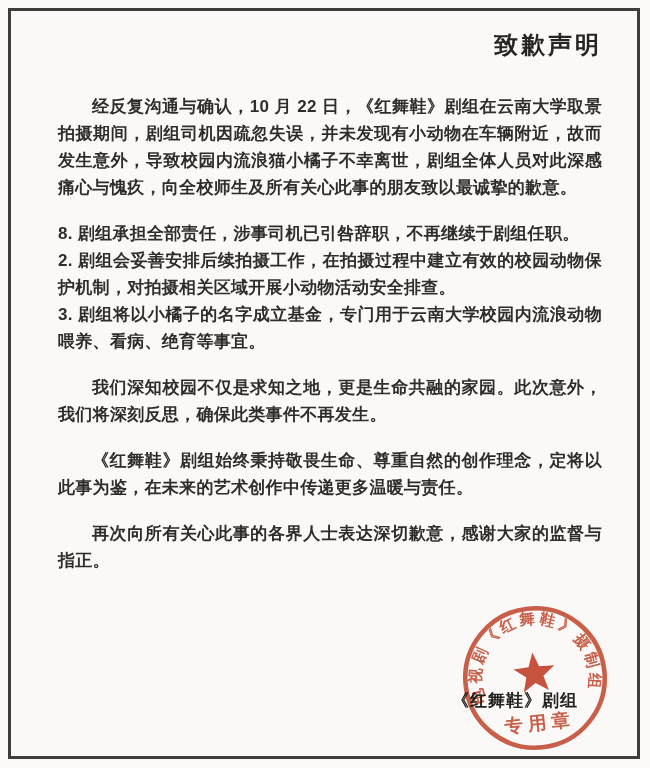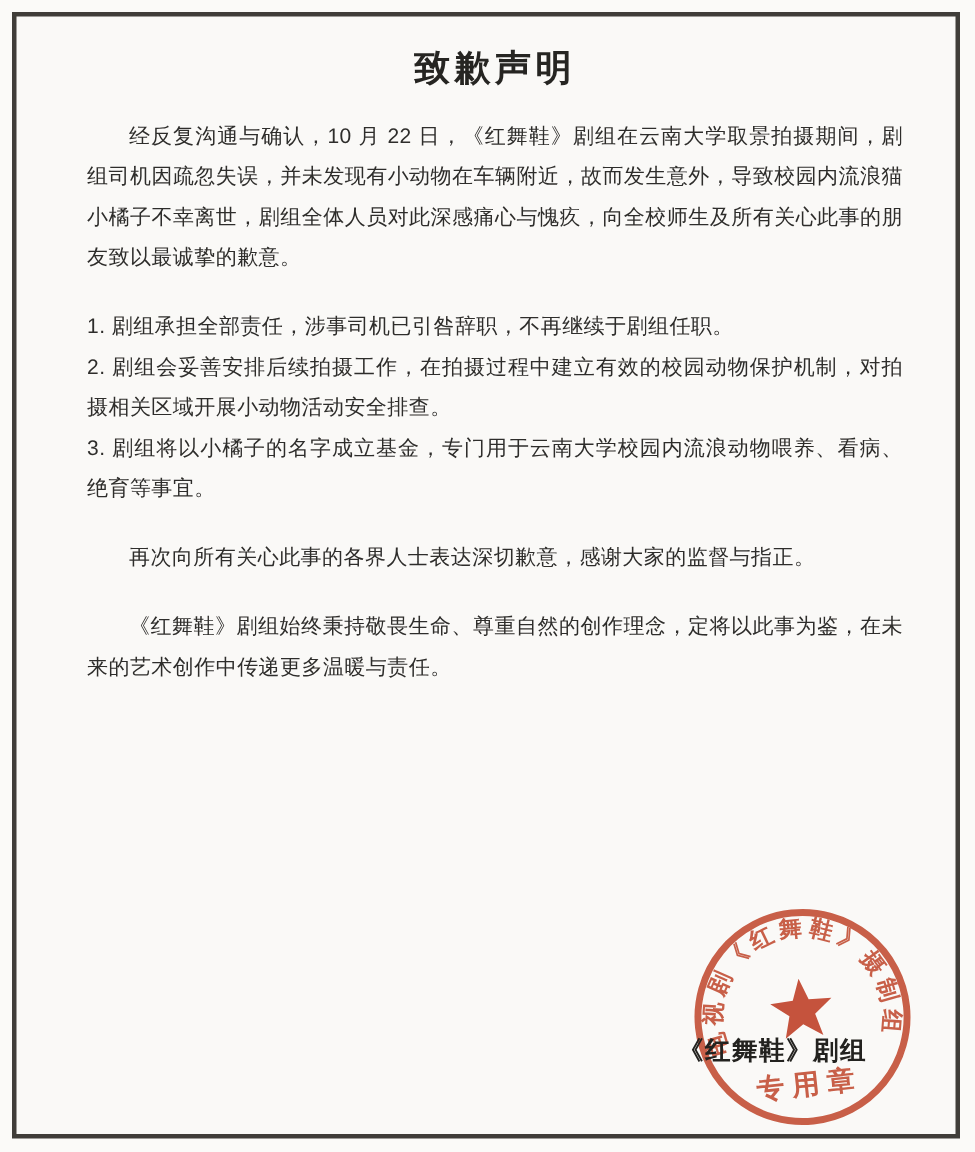--- a/index.html
+++ b/index.html
@@ -12,27 +12,27 @@
     position:absolute;left:8px;top:8px;right:10px;bottom:9px;
     border:3px solid #403d39;
     background:#faf9f7;
     box-sizing:border-box;
   }
   .content{
     position:absolute;left:58px;right:48px;top:19px;
     color:#2e2d2b;
   }
   .title{
-    text-align:center;
+    text-align:right;
     font-size:24px;font-weight:bold;letter-spacing:3px;
-    margin:10px 0 16px 0;color:#262522;
+    margin:10px 0 32px 0;color:#262522;
   }
   .para{
-    font-size:14px;line-height:27px;text-align:justify;
-    margin:0 0 19px 0;font-weight:400;
+    font-size:17px;line-height:27px;text-align:justify;
+    margin:0 0 19px 0;font-weight:700;
     letter-spacing:0.3px;
   }
   .indent{text-indent:2em;}
   .measures .para{margin:0;}
   .measures{margin:0 0 19px 0;}
   .sig-block{
     position:absolute;top:688px;right:72px;text-align:left;
     color:#23221f;z-index:3;
   }
   .sig-name{font-size:17px;font-weight:bold;line-height:25px;letter-spacing:1px;}
@@ -48,29 +48,30 @@
 
 <div class="frame"></div>
 
 <div class="content">
   <div class="title">致歉声明</div>
 
   <p class="para indent">经反复沟通与确认，10 月 22 日，《红舞鞋》剧组在云南大学取景拍摄期间，剧组司机因疏忽失误，并未发现有小动物在车辆附近，故而发生意外，导致校园内流浪猫小橘子不幸离世，剧组全体人员对此深感痛心与愧疚，向全校师生及所有关心此事的朋友致以最诚挚的歉意。</p>
 
 
   <div class="measures">
-    <p class="para">1. 剧组承担全部责任，涉事司机已引咎辞职，不再继续于剧组任职。</p>
+    <p class="para">8. 剧组承担全部责任，涉事司机已引咎辞职，不再继续于剧组任职。</p>
     <p class="para">2. 剧组会妥善安排后续拍摄工作，在拍摄过程中建立有效的校园动物保护机制，对拍摄相关区域开展小动物活动安全排查。</p>
     <p class="para">3. 剧组将以小橘子的名字成立基金，专门用于云南大学校园内流浪动物喂养、看病、绝育等事宜。</p>
   </div>
 
+  <p class="para indent">我们深知校园不仅是求知之地，更是生命共融的家园。此次意外，我们将深刻反思，确保此类事件不再发生。</p>
+
+  <p class="para indent">《红舞鞋》剧组始终秉持敬畏生命、尊重自然的创作理念，定将以此事为鉴，在未来的艺术创作中传递更多温暖与责任。</p>
 
   <p class="para indent">再次向所有关心此事的各界人士表达深切歉意，感谢大家的监督与指正。</p>
-
-  <p class="para indent">《红舞鞋》剧组始终秉持敬畏生命、尊重自然的创作理念，定将以此事为鉴，在未来的艺术创作中传递更多温暖与责任。</p>
 </div>
 
 <svg class="seal" viewBox="0 0 160 160" xmlns="http://www.w3.org/2000/svg">
 
   <circle cx="80" cy="80" r="68" fill="none" stroke-width="4.5" stroke="#c4523a"></circle>
 
   <polygon points="80,55 85.2,68.9 100,69.5 88.4,78.7 92.3,93 80,84.8 67.7,93 71.6,78.7 60,69.5 74.8,68.9" fill="#c1452e"></polygon>
 
   <defs>
     <path id="sealArc" d="M 34.1 106.5 A 53 53 0 1 1 125.9 106.5" fill="none"></path>

